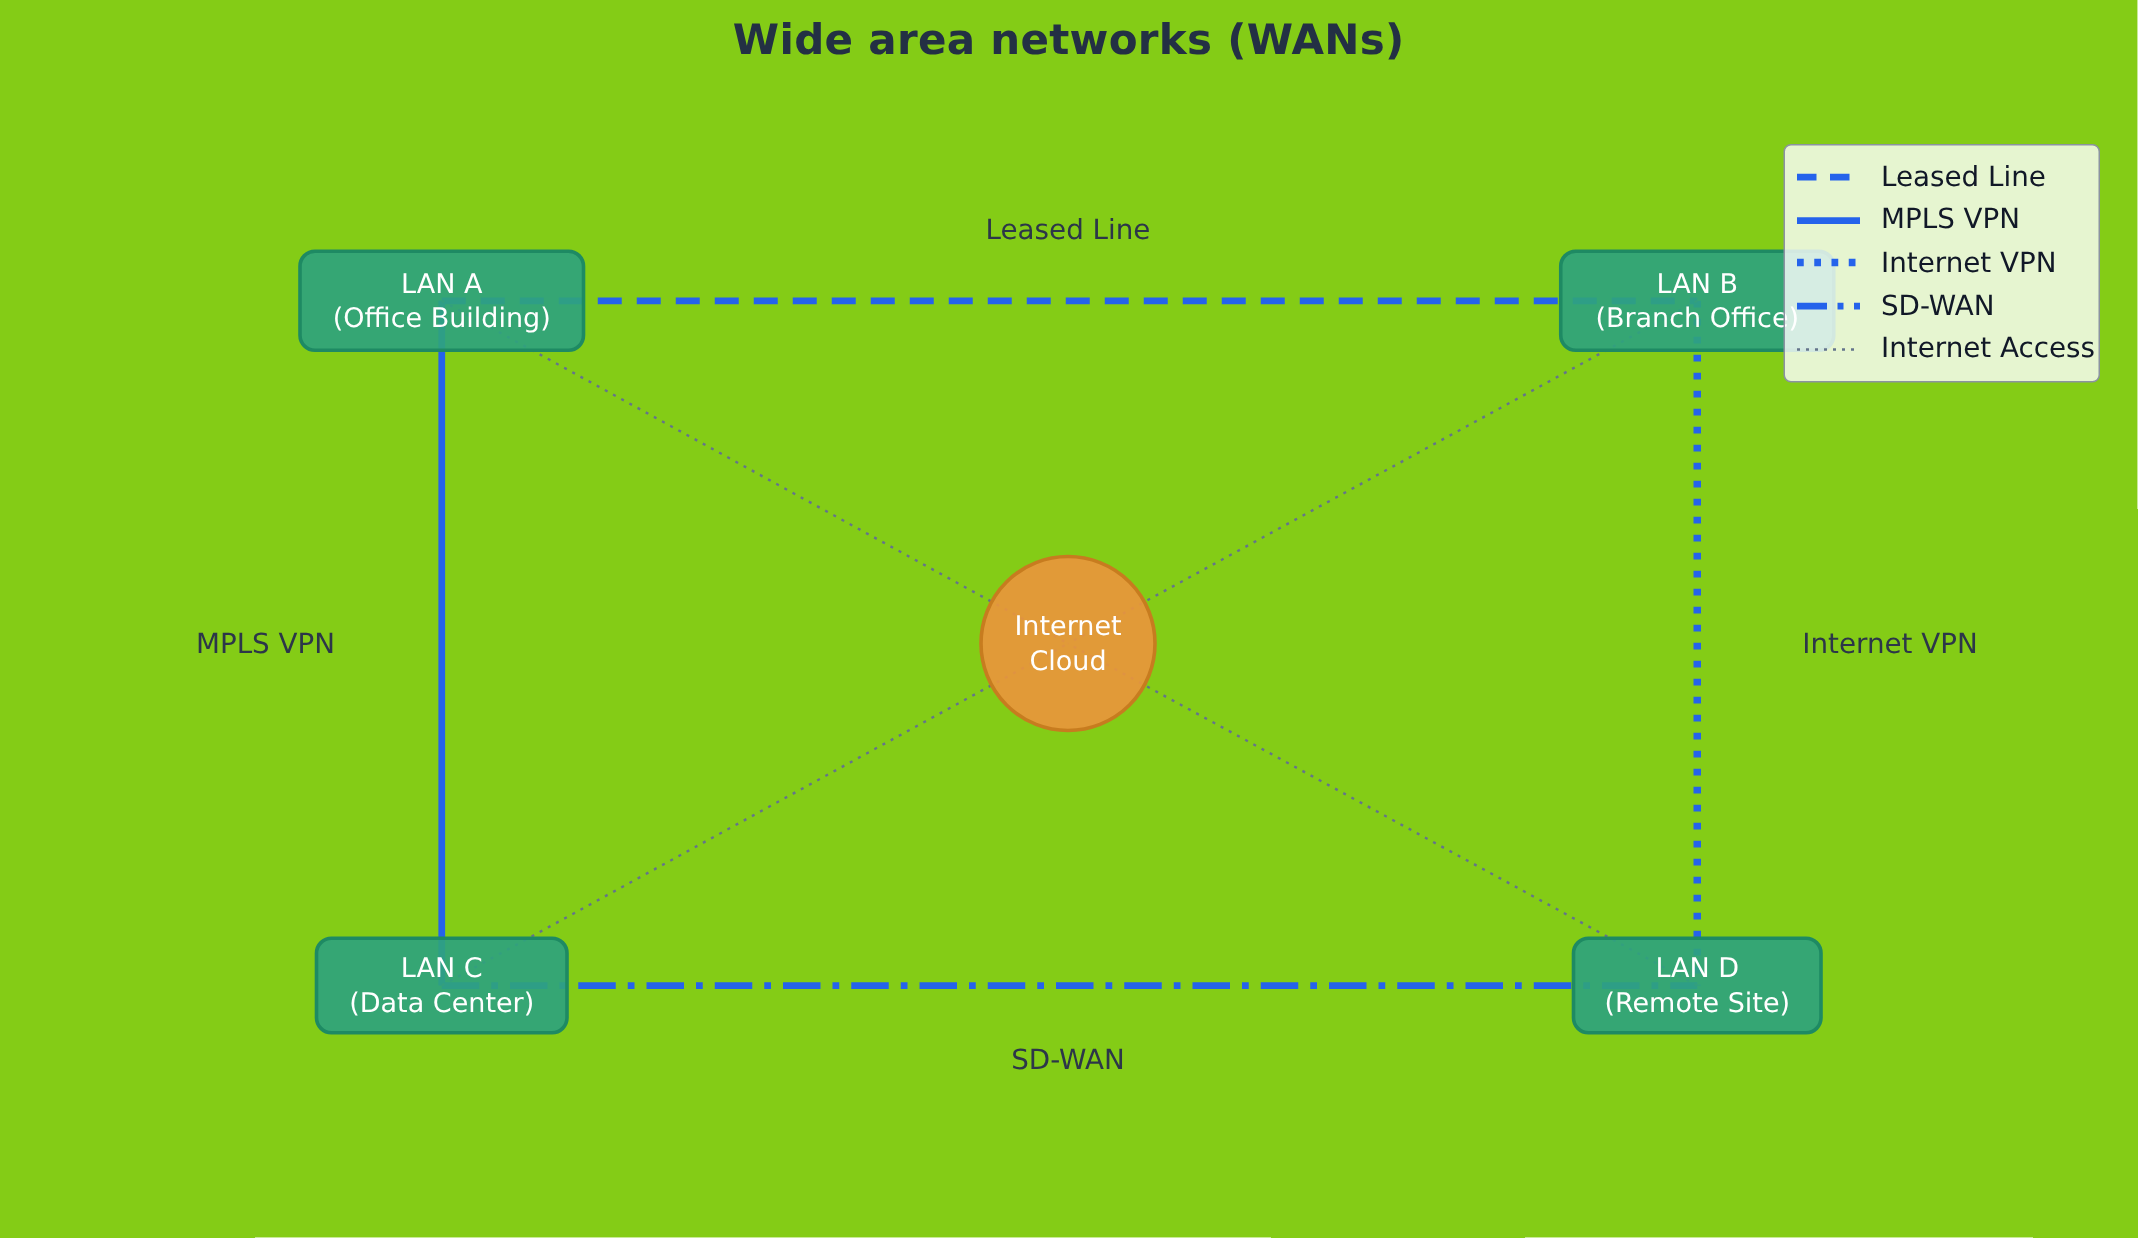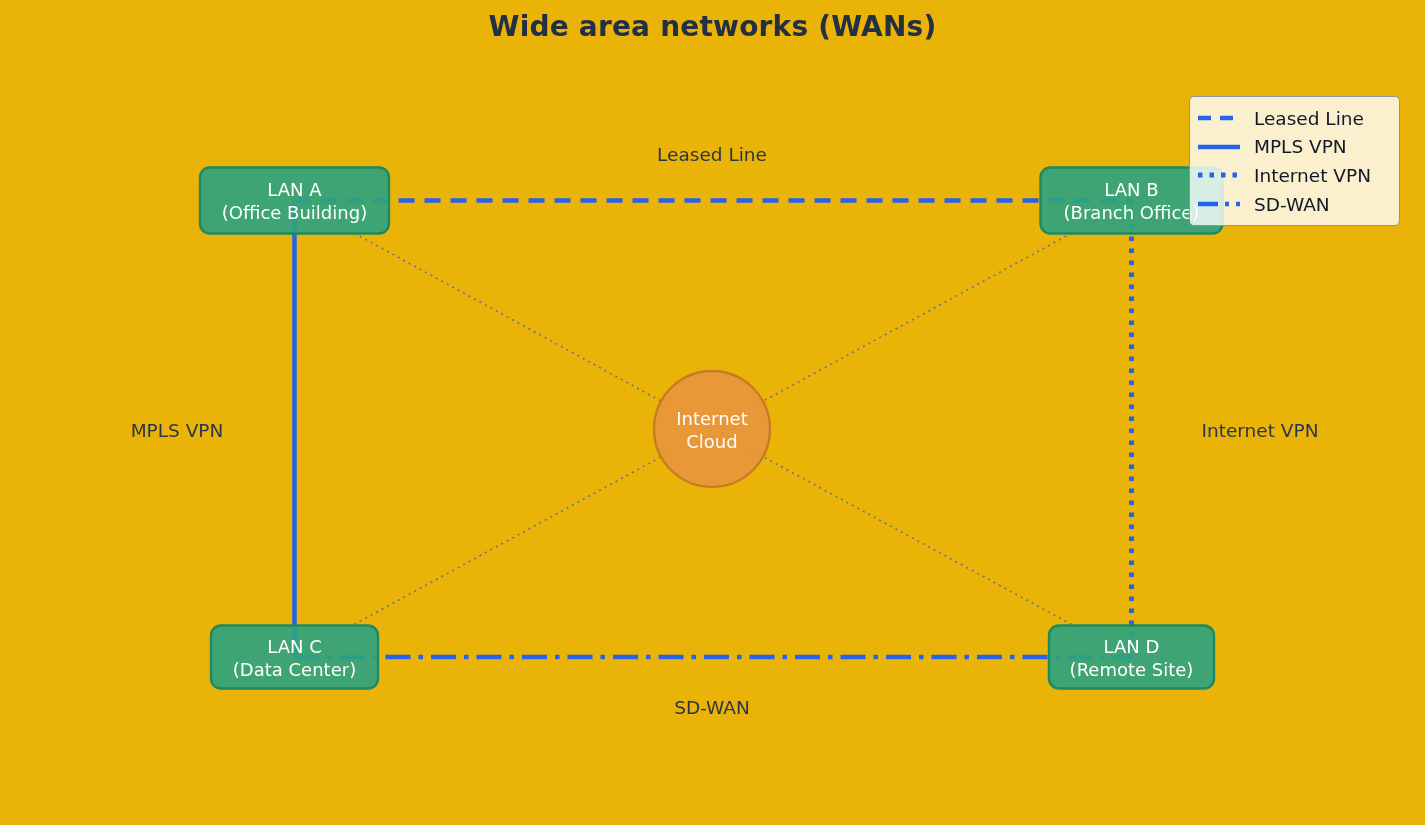--- a/index.html
+++ b/index.html
@@ -5,21 +5,21 @@
   html, body {
     margin: 0;
     padding: 0;
     background: #ffffff;
     font-family: "DejaVu Sans", "Liberation Sans", sans-serif;
   }
   .stage {
     position: relative;
     width: 1425px;
     height: 825px;
-    background: #eab308;
+    background: #84cc16;
     overflow: hidden;
   }
   .title {
     position: absolute;
     top: 10px;
     left: 0;
     width: 1425px;
     margin: 0;
     text-align: center;
     font-size: 28px;
@@ -125,14 +125,20 @@
           <line x1="1" y1="5" x2="43" y2="5" stroke="#2563eb" stroke-width="5" stroke-dasharray="4.5 7"></line>
         </svg>
         <span>Internet VPN</span>
       </div>
       <div class="legend-row">
         <svg width="44" height="10">
           <line x1="1" y1="5" x2="43" y2="5" stroke="#2563eb" stroke-width="4.5" stroke-dasharray="20 7 4 7"></line>
         </svg>
         <span>SD-WAN</span>
       </div>
+      <div class="legend-row">
+        <svg width="44" height="10">
+          <line x1="1" y1="5" x2="43" y2="5" stroke="#64748b" stroke-width="1.6" stroke-dasharray="2 4"></line>
+        </svg>
+        <span>Internet Access</span>
+      </div>
     </div>
 </div>
 
 </body></html>

